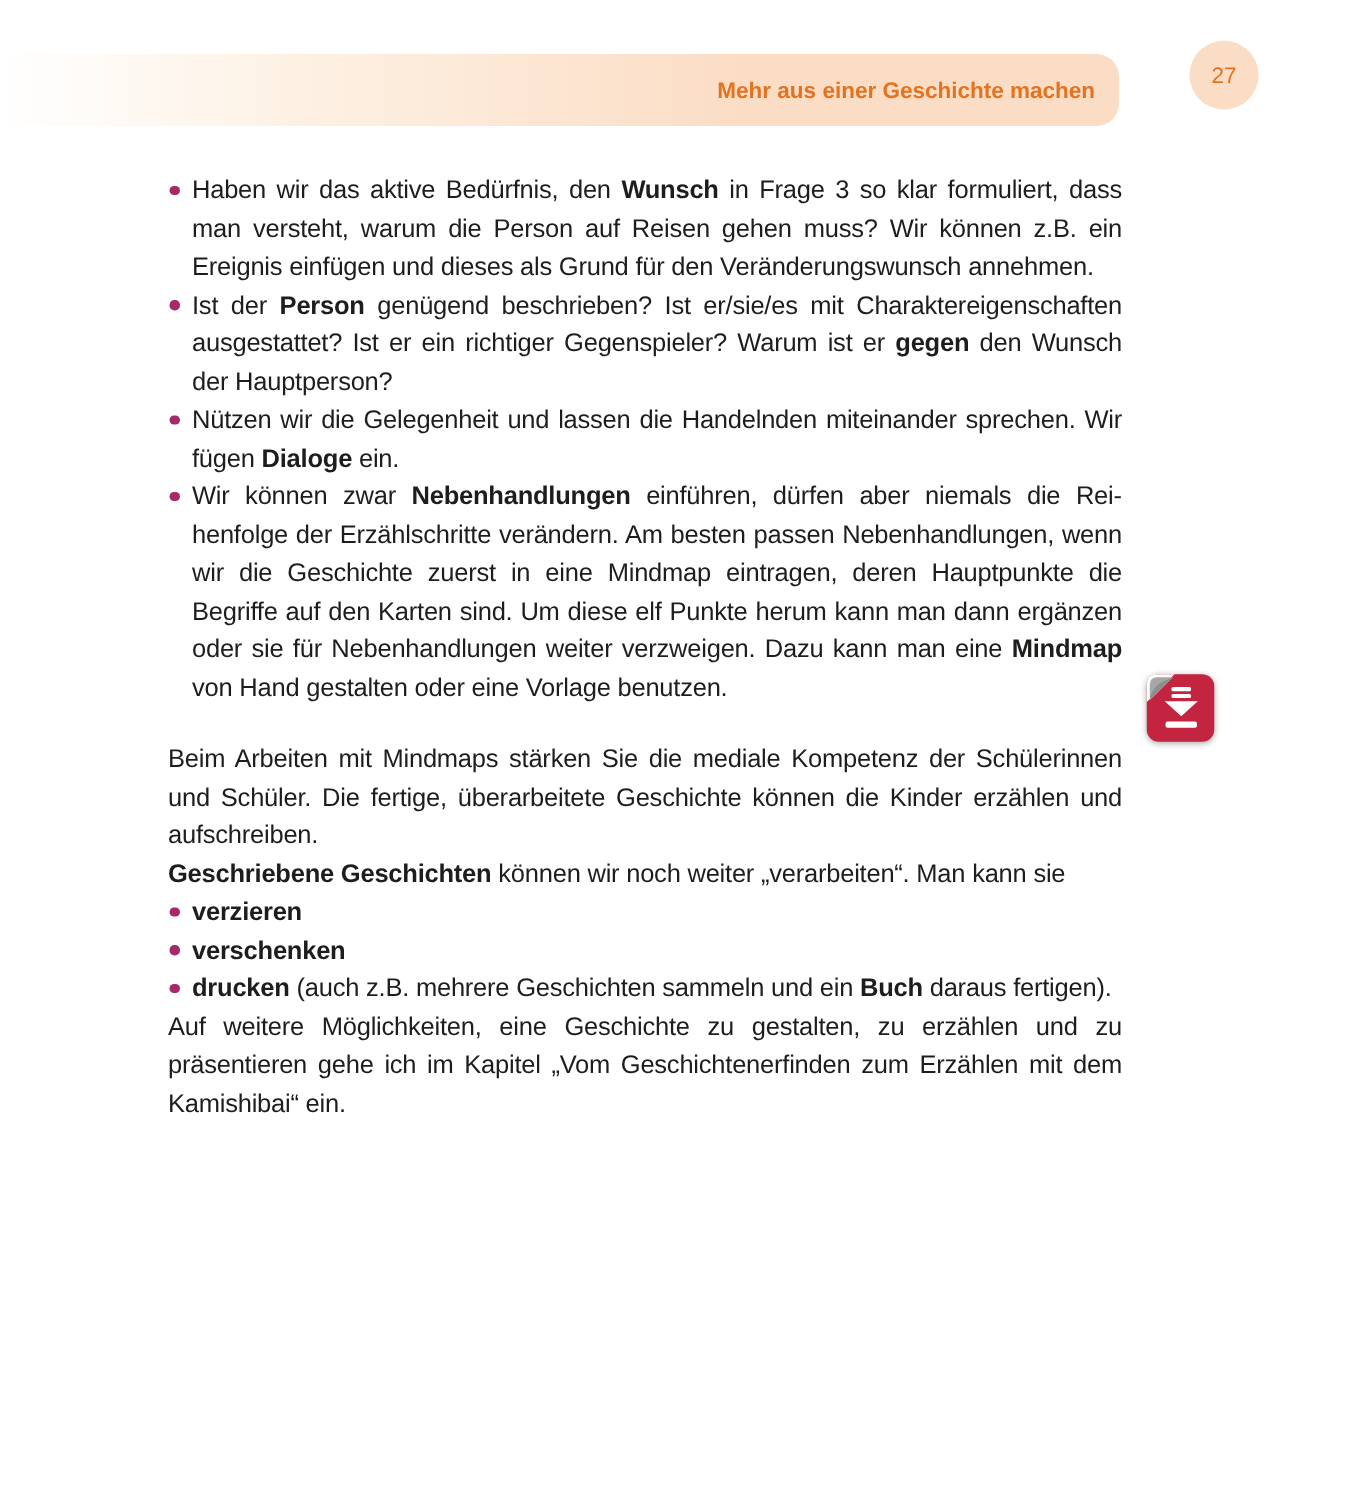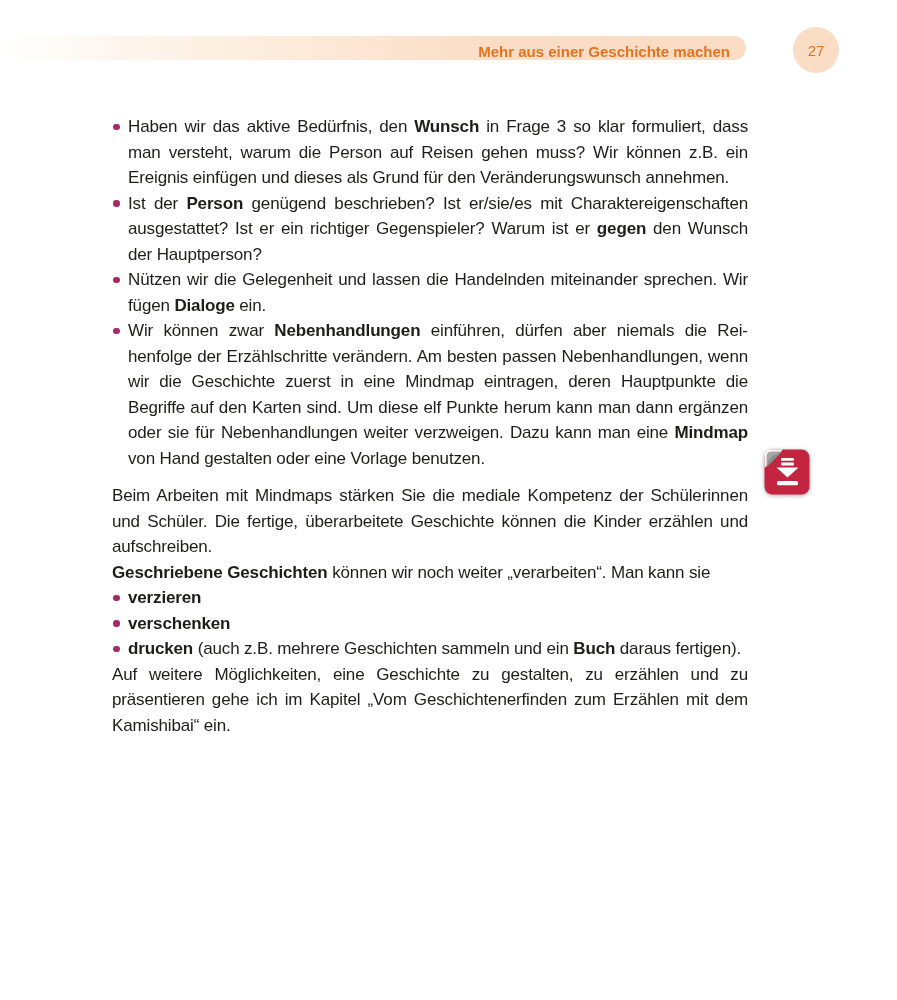--- a/index.html
+++ b/index.html
@@ -10,24 +10,24 @@
     --text:#1d1d1b;
   }
   *{box-sizing:border-box;}
   html,body{margin:0;padding:0;background:#ffffff;}
   body{
     width:897px;height:1000px;position:relative;overflow:hidden;
     font-family:"Liberation Sans",sans-serif;color:var(--text);
   }
   
   .header-bar{
-    position:absolute;top:36px;left:0;width:746px;height:24px;
+    position:absolute;top:36px;left:0;width:746px;height:48px;
     border-radius:0 15px 15px 0;
     background:linear-gradient(90deg,#ffffff 0%,#fdf0e2 28%,var(--header_bg) 68%);
-    display:flex;align-items:flex-end;justify-content:flex-end;
+    display:flex;align-items:center;justify-content:flex-end;
     padding-right:16px;
   }
   .header-title{
     color:var(--accent_orange);font-weight:bold;font-size:15px;letter-spacing:0;
   }
   .page-badge{
     position:absolute;top:27px;left:793px;width:46px;height:46px;border-radius:50%;
     background:var(--header_bg);display:flex;align-items:center;justify-content:center;
   }
   .page-number{color:var(--accent_orange);font-weight:normal;font-size:15px;}
@@ -37,21 +37,21 @@
     font-size:17px;line-height:25.5px;text-align:justify;
     letter-spacing:-0.15px;
   }
   ul{list-style:none;margin:0;padding:0;}
   li{position:relative;padding-left:16px;}
   li::before{
     content:"";position:absolute;left:1px;top:9.5px;width:6.5px;height:6.5px;
     border-radius:50%;background:var(--bullet_magenta);
   }
   p{margin:0;}
-  .para-block{margin-top:12px;}
+  .para-block{margin-top:22px;}
   .closing{}
   b{font-weight:bold;}
   
   .download-badge{
     position:absolute;top:448px;left:763px;width:48px;height:48px;cursor:pointer;
   }
   .download-badge svg{display:block;filter:drop-shadow(0 1.5px 2px rgba(0,0,0,0.35));}
 </style>
 </head>
 <body>

